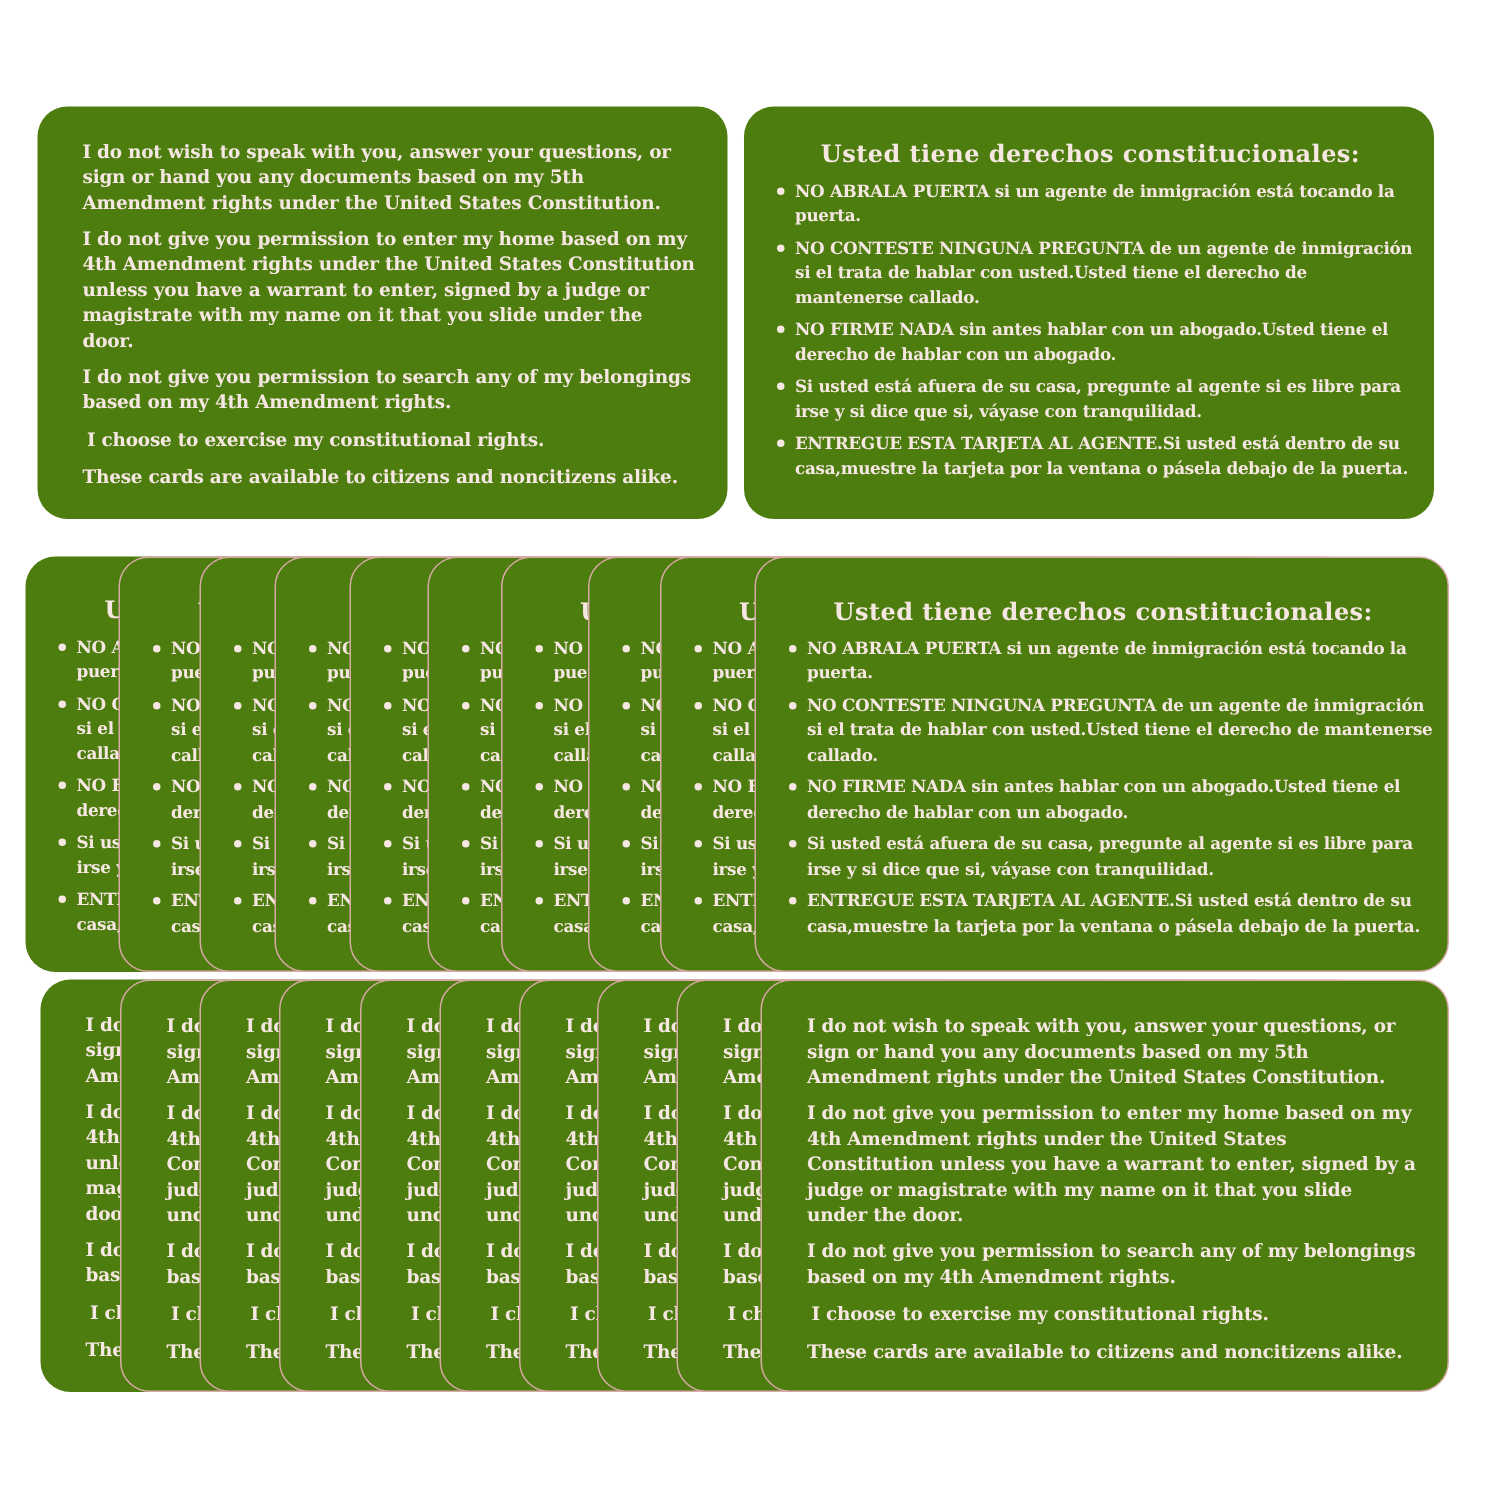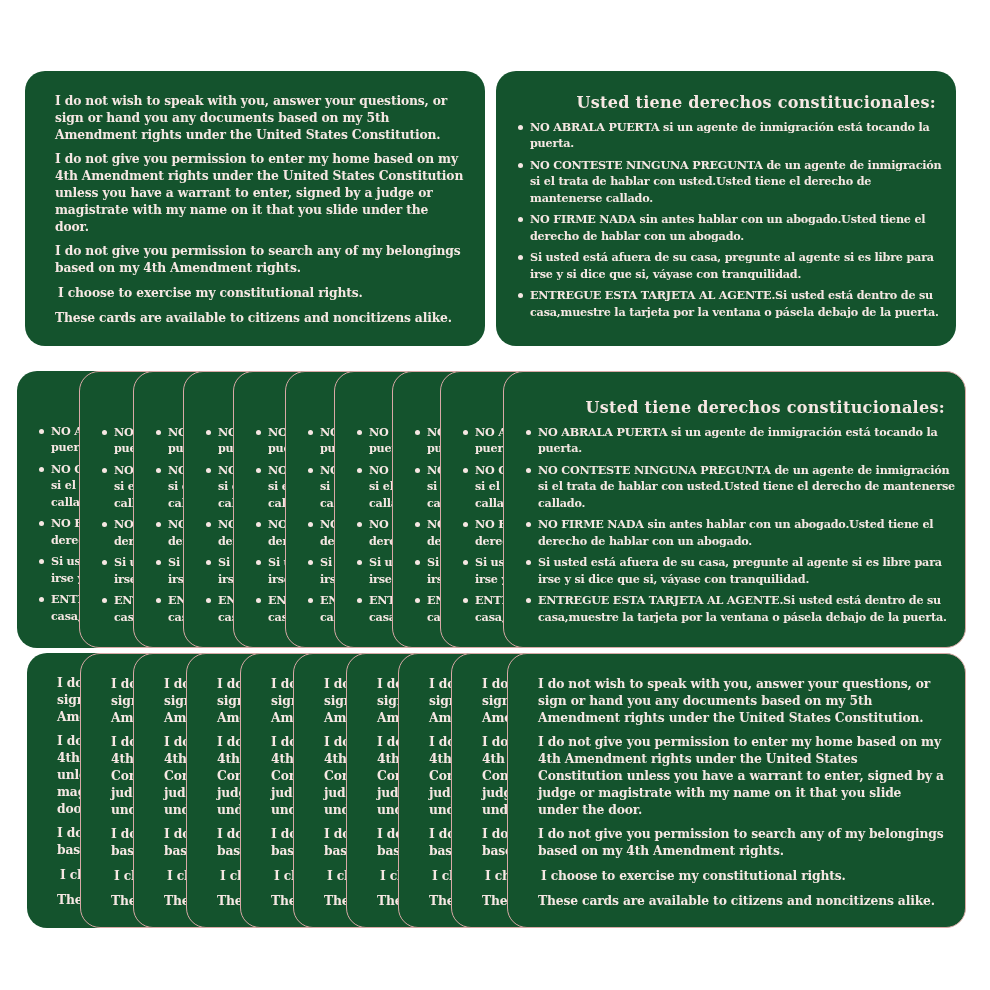--- a/index.html
+++ b/index.html
@@ -1,32 +1,32 @@
 <!DOCTYPE html>
 <html><head>
 <meta charset="utf-8">
 <style>
   html, body { margin: 0; padding: 0; background: #ffffff; }
   body { width: 990px; height: 990px; position: relative; overflow: hidden; }
   .card {
     position: absolute;
-    background: #14532d;
+    background: #4d7c0f;
     border-radius: 20px;
     color: #f6e7e3;
     font-family: "DejaVu Serif", "Liberation Serif", serif;
     font-weight: bold;
     box-sizing: border-box;
     overflow: hidden;
   }
   .card.stacked { border: 1px solid #d8a9a6; }
   .en { padding: 22px 20px 0 30px; font-size: 12.3px; line-height: 16.8px; letter-spacing: -0.15px; }
   .en p { margin: 0 0 8px 0; }
   .en p.indent { padding-left: 3px; }
   .es { padding: 24px 10px 0 22px; font-size: 11.2px; line-height: 16.5px; letter-spacing: -0.2px; }
-  .es h2 { margin: 0 0 7px 0; font-size: 16px; text-align: right; letter-spacing: 0.3px; padding-right: 10px; }
+  .es h2 { margin: 0 0 7px 0; font-size: 16px; text-align: center; letter-spacing: 0.3px; padding-right: 10px; }
   .es ul { list-style: none; margin: 0; padding: 0; }
   .es li { position: relative; padding-left: 12px; margin-bottom: 5px; }
   .es li .bullet { position: absolute; left: 0; top: 6px; width: 5px; height: 5px; border-radius: 50%; background: #f6e7e3; }
   .row2 .es { padding-top: 28px; }
   .row3 .en { padding-top: 22px; }
 </style>
 </head>
 <body>
 
 <div class="card" style="left:25px; top:71px; width:460px; height:275px;">

